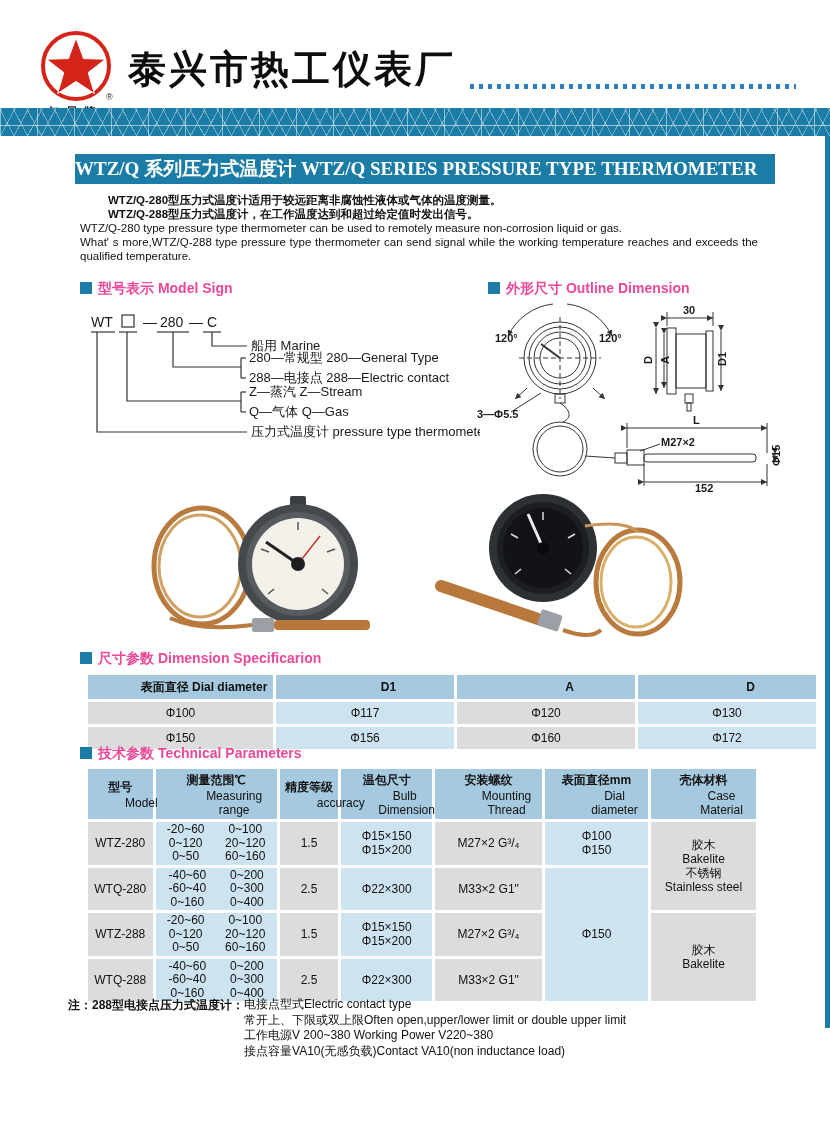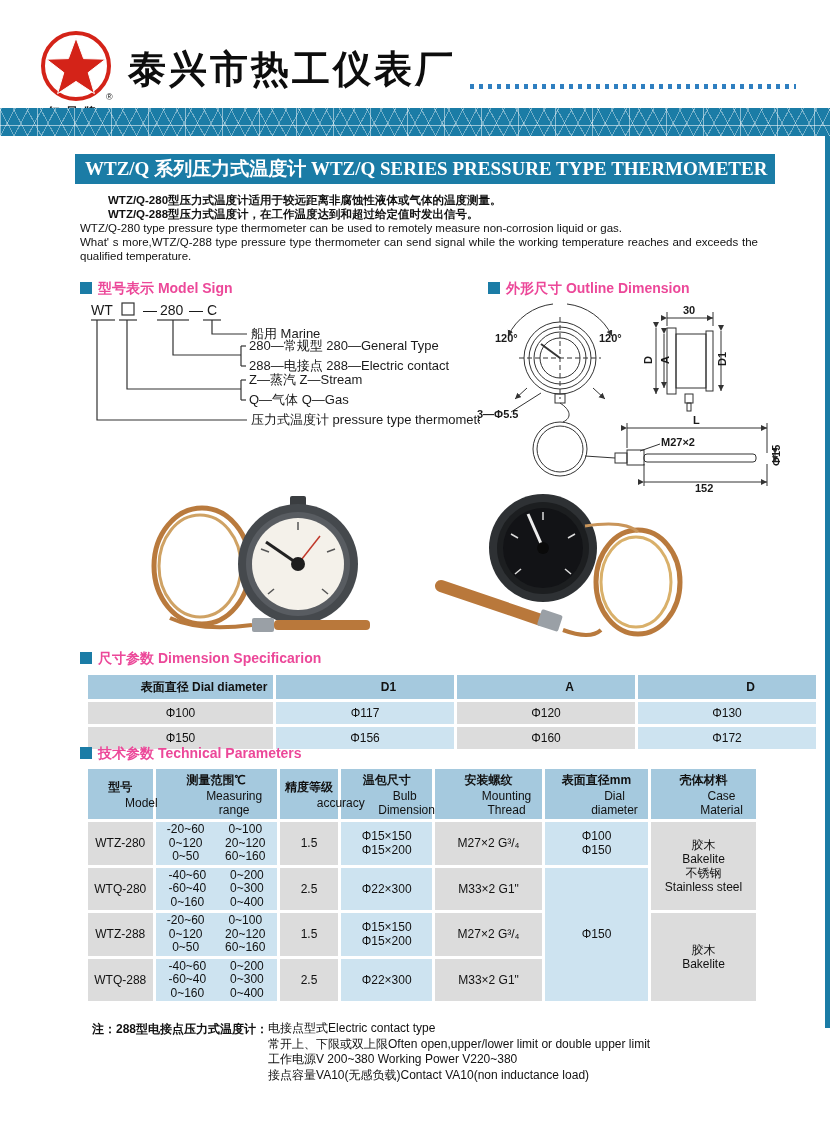--- a/index.html
+++ b/index.html
@@ -19,21 +19,21 @@
           repeating-linear-gradient(62deg,rgba(255,255,255,.38) 0 1px,transparent 1px 12px),
           repeating-linear-gradient(-62deg,rgba(255,255,255,.38) 0 1px,transparent 1px 12px),
           repeating-linear-gradient(90deg,rgba(255,255,255,.5) 0 1px,transparent 1px 37px);}
   .band::after{content:"";position:absolute;left:0;top:62%;width:100%;height:1px;
         background:rgba(255,255,255,.55);}
   .right-strip{position:absolute;right:0;top:136px;width:5px;height:892px;background:#1b7ca6;}
 
   
   .title-bar{position:absolute;left:75px;top:154px;width:700px;height:30px;background:#1b7ca6;
         color:#fff;font-family:"Liberation Serif",serif;font-weight:bold;font-size:19px;
-        line-height:30px;padding-left:10px;box-sizing:border-box;white-space:nowrap;}
+        line-height:30px;box-sizing:border-box;white-space:nowrap;}
 
   
   .intro{position:absolute;left:80px;top:193px;width:678px;font-size:11.5px;line-height:14px;}
   .intro .zh{font-weight:bold;text-indent:28px;}
   .intro .en{text-align:justify;}
 
   
   .sec-h{position:absolute;font-size:14px;font-weight:bold;color:#ec4899;white-space:nowrap;}
   .sec-h .sq{display:inline-block;width:12px;height:12px;background:#1b7ca6;margin-right:6px;
         vertical-align:-1px;}
@@ -55,21 +55,21 @@
   .dtable th{height:22px;font-weight:bold;padding-left:48px;}
   .dtable td{height:20px;}
   .ttable{position:absolute;left:85px;top:766px;width:674px;}
   .ttable .hrow th{height:48px;}
   .ttable .drow{height:42px;}
   .range-cols{display:flex;justify-content:space-around;}
   .range-cols span{display:block;line-height:13.5px;}
   .stack span{display:block;line-height:14px;}
 
   
-  .notes{position:absolute;left:92px;top:997px;font-size:12px;display:flex;margin-top:24px;}
+  .notes{position:absolute;left:68px;top:997px;font-size:12px;display:flex;}
   .notes .lbl{white-space:nowrap;font-weight:bold;}
   .notes .nlines div{line-height:15.5px;}
 </style>
 </head>
 <body>
 
 <div class="page">
 
   <div class="logo">
     <svg width="86" height="92" viewBox="0 0 86 92">
@@ -94,21 +94,21 @@
     <div class="en">What' s more,WTZ/Q-288 type pressure type thermometer can send signal while the working temperature reaches and exceeds the qualified temperature.</div>
   </div>
 
   <div class="sec-h" style="left:80px;top:280px;">
     <span class="sq"></span><span>型号表示 Model Sign</span>
   </div>
   <div class="sec-h" style="left:488px;top:280px;">
     <span class="sq"></span><span>外形尺寸 Outline Dimension</span>
   </div>
 
-  <div class="diagram" style="left:85px;top:294px;">
+  <div class="diagram" style="left:85px;top:306px;">
     <svg width="395" height="150" viewBox="0 0 395 150">
       <g fill="none" stroke="#333" stroke-width="1.2">
         <line x1="6" y1="26" x2="30" y2="26"></line>
           <line x1="34" y1="26" x2="52" y2="26"></line>
         <line x1="72" y1="26" x2="104" y2="26"></line>
           <line x1="118" y1="26" x2="136" y2="26"></line>
         <rect x="37" y="9" width="12" height="12"></rect>
         <path d="M127 26 V40 H162"></path>
         <path d="M88 26 V61 H156"></path>
           <path d="M156 52 V72"></path>

